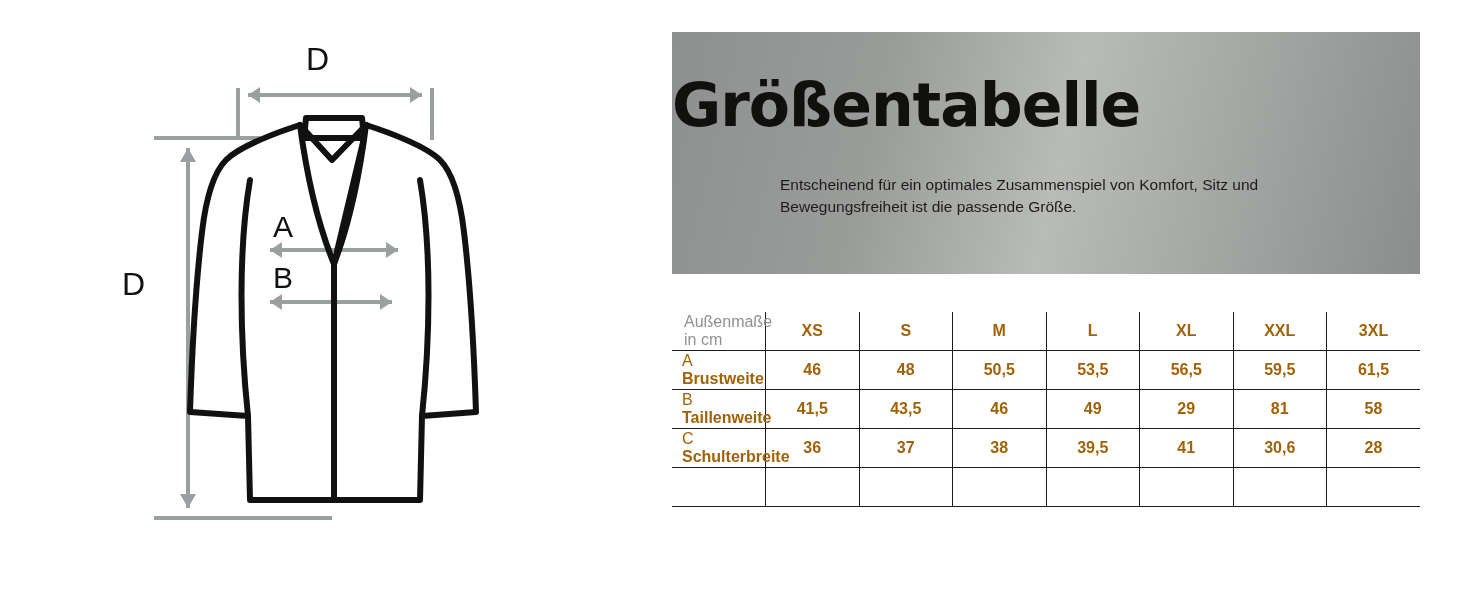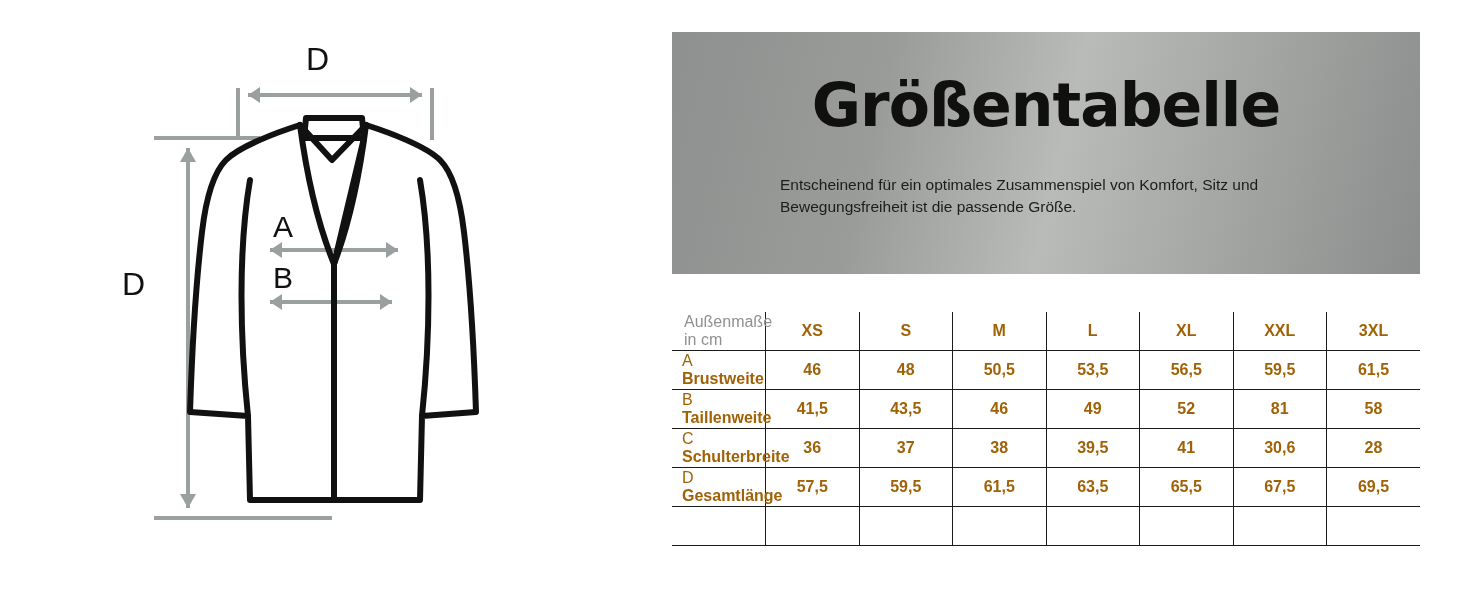--- a/index.html
+++ b/index.html
@@ -45,21 +45,20 @@
     top: 32px;
     width: 748px;
     height: 242px;
     background: linear-gradient(103deg, #8e908f 0%, #9a9c9a 28%, #b9bbb8 52%, #a6a8a6 72%, #8b8d8c 100%);
   }
   #header-title {
     position: absolute;
     left: 0;
     top: 38px;
     width: 748px;
-    text-align: center;
     font-size: 60px;
     font-weight: bold;
     letter-spacing: -1px;
     color: #10100f;
     font-family: "DejaVu Sans", sans-serif;
   }
   #header-subtitle {
     position: absolute;
     left: 108px;
     top: 142px;
@@ -234,48 +233,36 @@
           <td>61,5</td>
         </tr>
         <tr>
           <td class="row-key">
             <span class="k">B</span><span class="n">Taillenweite</span>
           </td>
           <td>41,5</td>
           <td>43,5</td>
           <td>46</td>
           <td>49</td>
-          <td>52</td>
+          <td>29</td>
           <td>81</td>
           <td>58</td>
         </tr>
         <tr>
           <td class="row-key">
             <span class="k">C</span><span class="n">Schulterbreite</span>
           </td>
           <td>36</td>
           <td>37</td>
           <td>38</td>
           <td>39,5</td>
           <td>41</td>
           <td>30,6</td>
           <td>28</td>
         </tr>
-        <tr>
-          <td class="row-key">
-            <span class="k">D</span><span class="n">Gesamtlänge</span>
-          </td>
-          <td>57,5</td>
-          <td>59,5</td>
-          <td>61,5</td>
-          <td>63,5</td>
-          <td>65,5</td>
-          <td>67,5</td>
-          <td>69,5</td>
-        </tr>
         <tr class="spacer-row">
           <td></td>
           <td></td>
           <td></td>
           <td></td>
           <td></td>
           <td></td>
           <td></td>
           <td></td>
         </tr>

